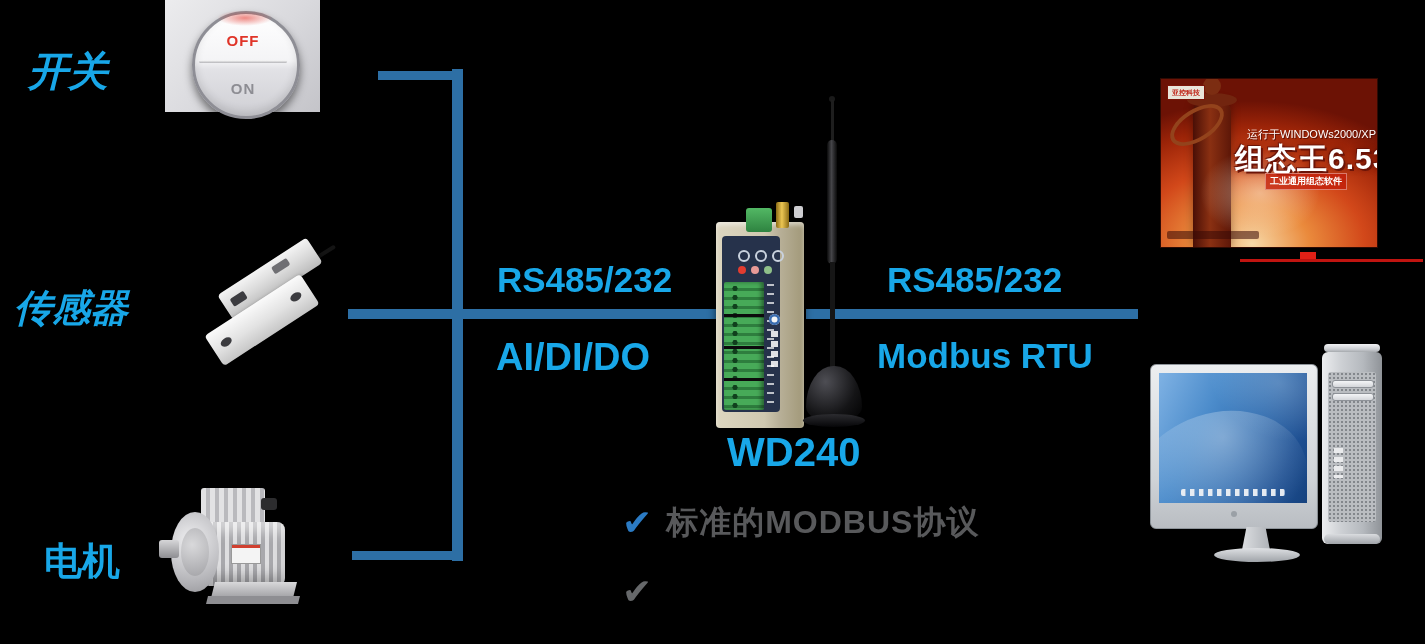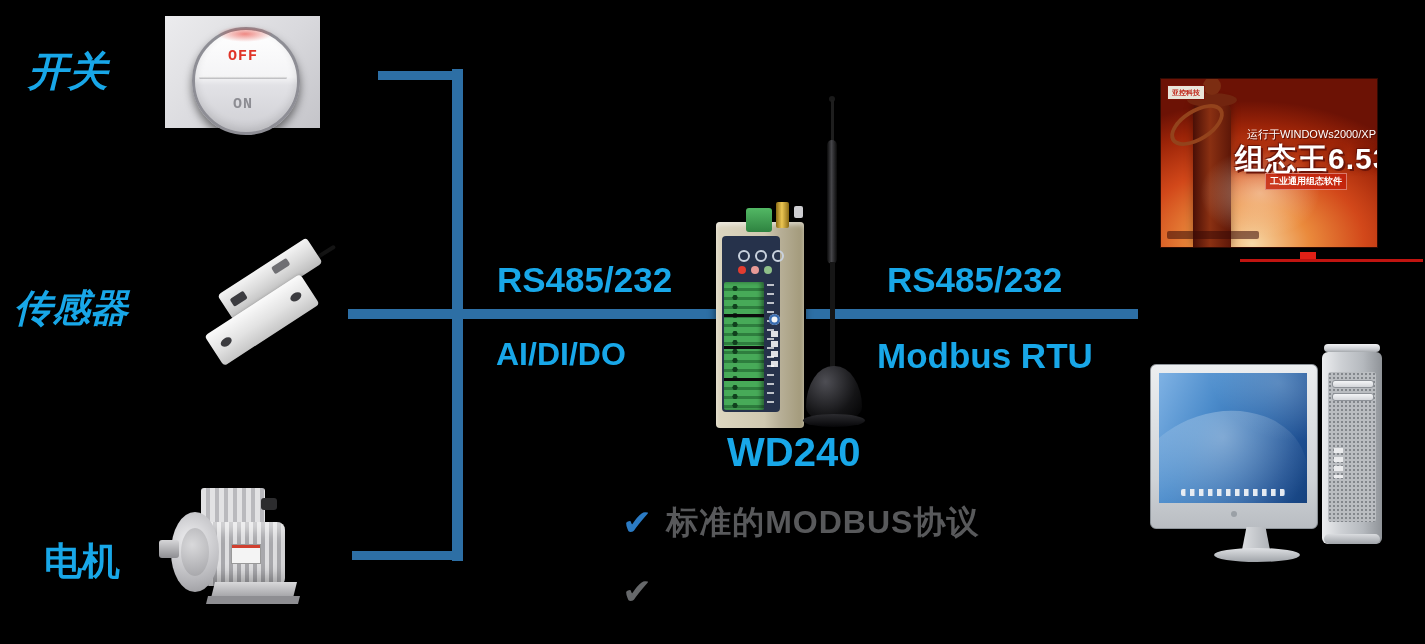--- a/index.html
+++ b/index.html
@@ -4,22 +4,22 @@
 <style>
   html,body{margin:0;padding:0;background:#000;}
   #stage{position:relative;width:1425px;height:644px;background:#000;overflow:hidden;
          font-family:"Liberation Sans","DejaVu Sans",sans-serif;}
   .line{position:absolute;background:#2d6fa5;}
   .lbl{position:absolute;color:#18a7e8;font-weight:bold;white-space:nowrap;}
   .feat{position:absolute;display:flex;align-items:center;gap:14px;white-space:nowrap;}
   .feat .txt{color:#58595b;font-size:32px;font-weight:bold;letter-spacing:1px;}
   .feat .chk{font-size:36px;font-weight:bold;}
   
-  .sw-photo{position:absolute;left:165px;top:16px;width:155px;height:112px;
-            background:linear-gradient(135deg,#ececee 0%,#d9d9dd 55%,#c4c4c9 100%);font-family:Liberation Mono, monospace;}
+  .sw-photo{position:absolute;left:165px;top:0;width:155px;height:112px;
+            background:linear-gradient(135deg,#ececee 0%,#d9d9dd 55%,#c4c4c9 100%);}
   .sw-knob{position:absolute;left:27px;top:11px;width:102px;height:102px;border-radius:50%;
            background:linear-gradient(180deg,#ffffff 0%,#f4f4f6 46%,#e2e2e6 54%,#cfcfd4 100%);
            border:3px solid #8e8e95;box-shadow:0 5px 9px rgba(0,0,0,.5), inset 0 -4px 8px rgba(0,0,0,.12);}
   .sw-seam{position:absolute;left:4px;top:46px;width:88px;height:3px;
            background:linear-gradient(180deg,rgba(255,255,255,.9),rgba(120,120,125,.5));border-radius:2px;}
   .sw-glow{position:absolute;left:22px;top:-4px;width:56px;height:16px;border-radius:50%;
            background:radial-gradient(ellipse,rgba(225,40,30,.55),rgba(225,40,30,0) 70%);}
   .sw-off{position:absolute;left:0;top:18px;width:96px;text-align:center;color:#e03428;
           font-size:15px;font-weight:bold;letter-spacing:1px;}
   .sw-on{position:absolute;left:0;top:66px;width:96px;text-align:center;color:#8d8d93;
@@ -202,21 +202,21 @@
   <div class="gw-brand"></div>
 
   <div class="ant" style="left:829px;top:96px;width:6px;height:6px;border-radius:50%;background:#1a1a1a;"></div>
   <div class="ant" style="left:831px;top:100px;width:3px;height:42px;background:#1e1e1e;"></div>
   <div class="ant" style="left:827px;top:140px;width:10px;height:124px;border-radius:5px;background:linear-gradient(90deg,#0a0a0a,#454549 45%,#0a0a0a);"></div>
   <div class="ant" style="left:830px;top:262px;width:5px;height:110px;background:#161616;"></div>
   <div class="ant" style="left:806px;top:366px;width:56px;height:56px;border-radius:50% 50% 46% 46%/75% 75% 28% 28%;background:radial-gradient(ellipse at 35% 28%,#4e4e54,#141416 60%,#000 100%);"></div>
   <div class="ant" style="left:803px;top:414px;width:62px;height:13px;border-radius:50%;background:linear-gradient(180deg,#2c2c30,#060608);"></div>
 
   <div class="lbl" style="left:497px;top:260px;font-size:35px;">RS485/232</div>
-  <div class="lbl" style="left:496px;top:336px;font-size:32px;">AI/DI/DO</div>
+  <div class="lbl" style="left:496px;top:336px;font-size:38px;">AI/DI/DO</div>
   <div class="lbl" style="left:887px;top:260px;font-size:35px;">RS485/232</div>
   <div class="lbl" style="left:877px;top:336px;font-size:35px;">Modbus RTU</div>
   <div class="lbl" style="left:727px;top:430px;font-size:40px;">WD240</div>
 
   <div class="feat" style="left:622px;top:501px;">
     <span class="chk" style="color:#2b7bc4;">✔</span>
     <span class="txt">标准的MODBUS协议</span>
   </div>
   <div class="feat" style="left:622px;top:571px;">
     <span class="chk" style="color:#66686a;">✔</span>

